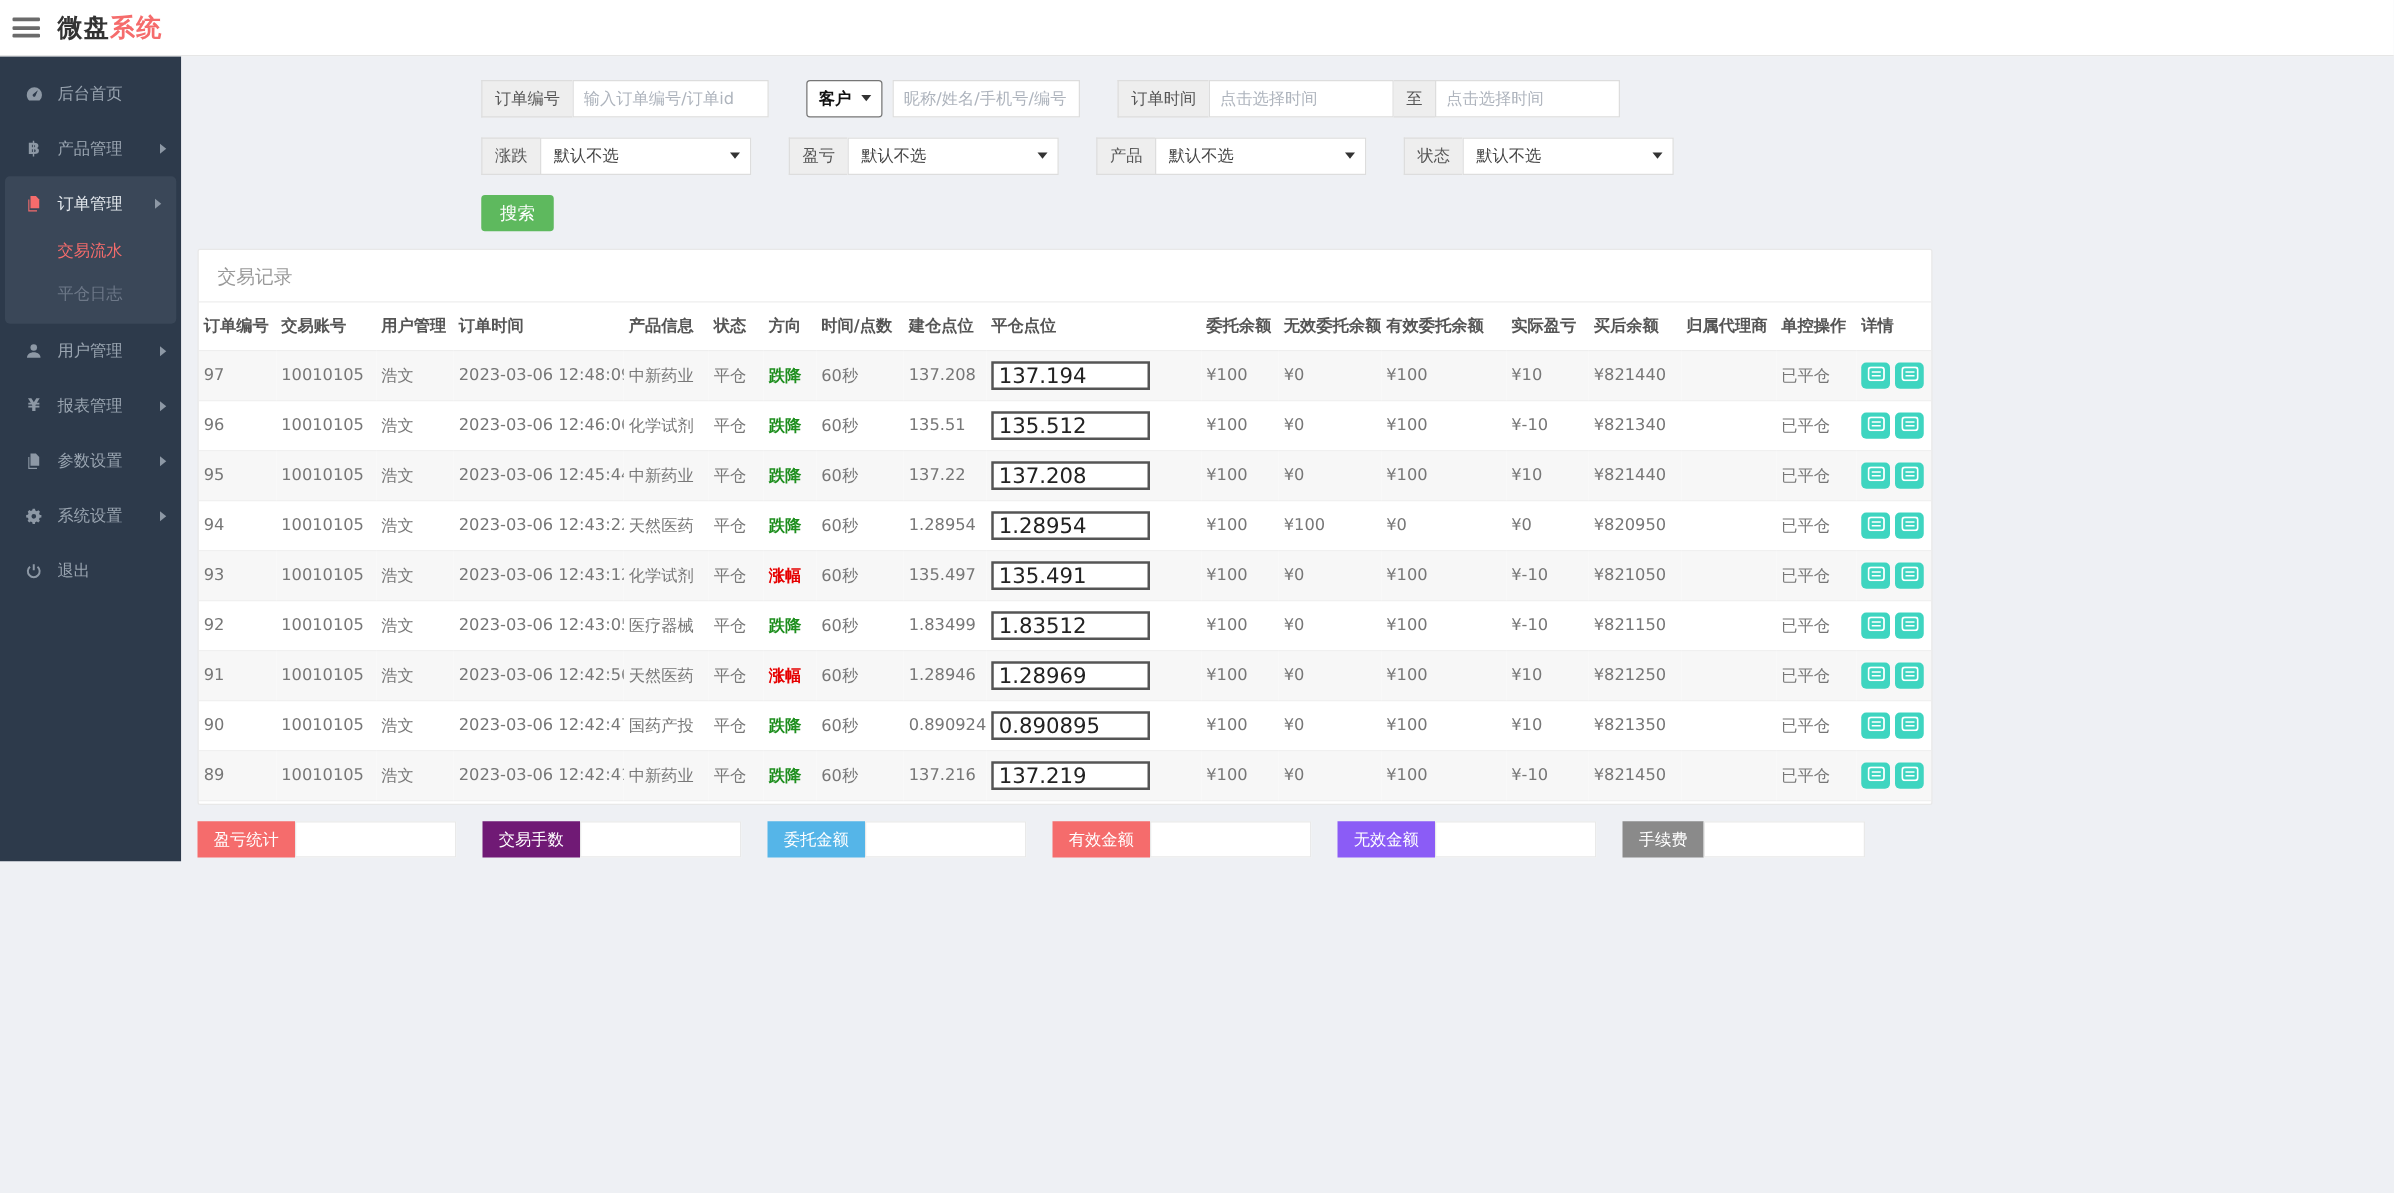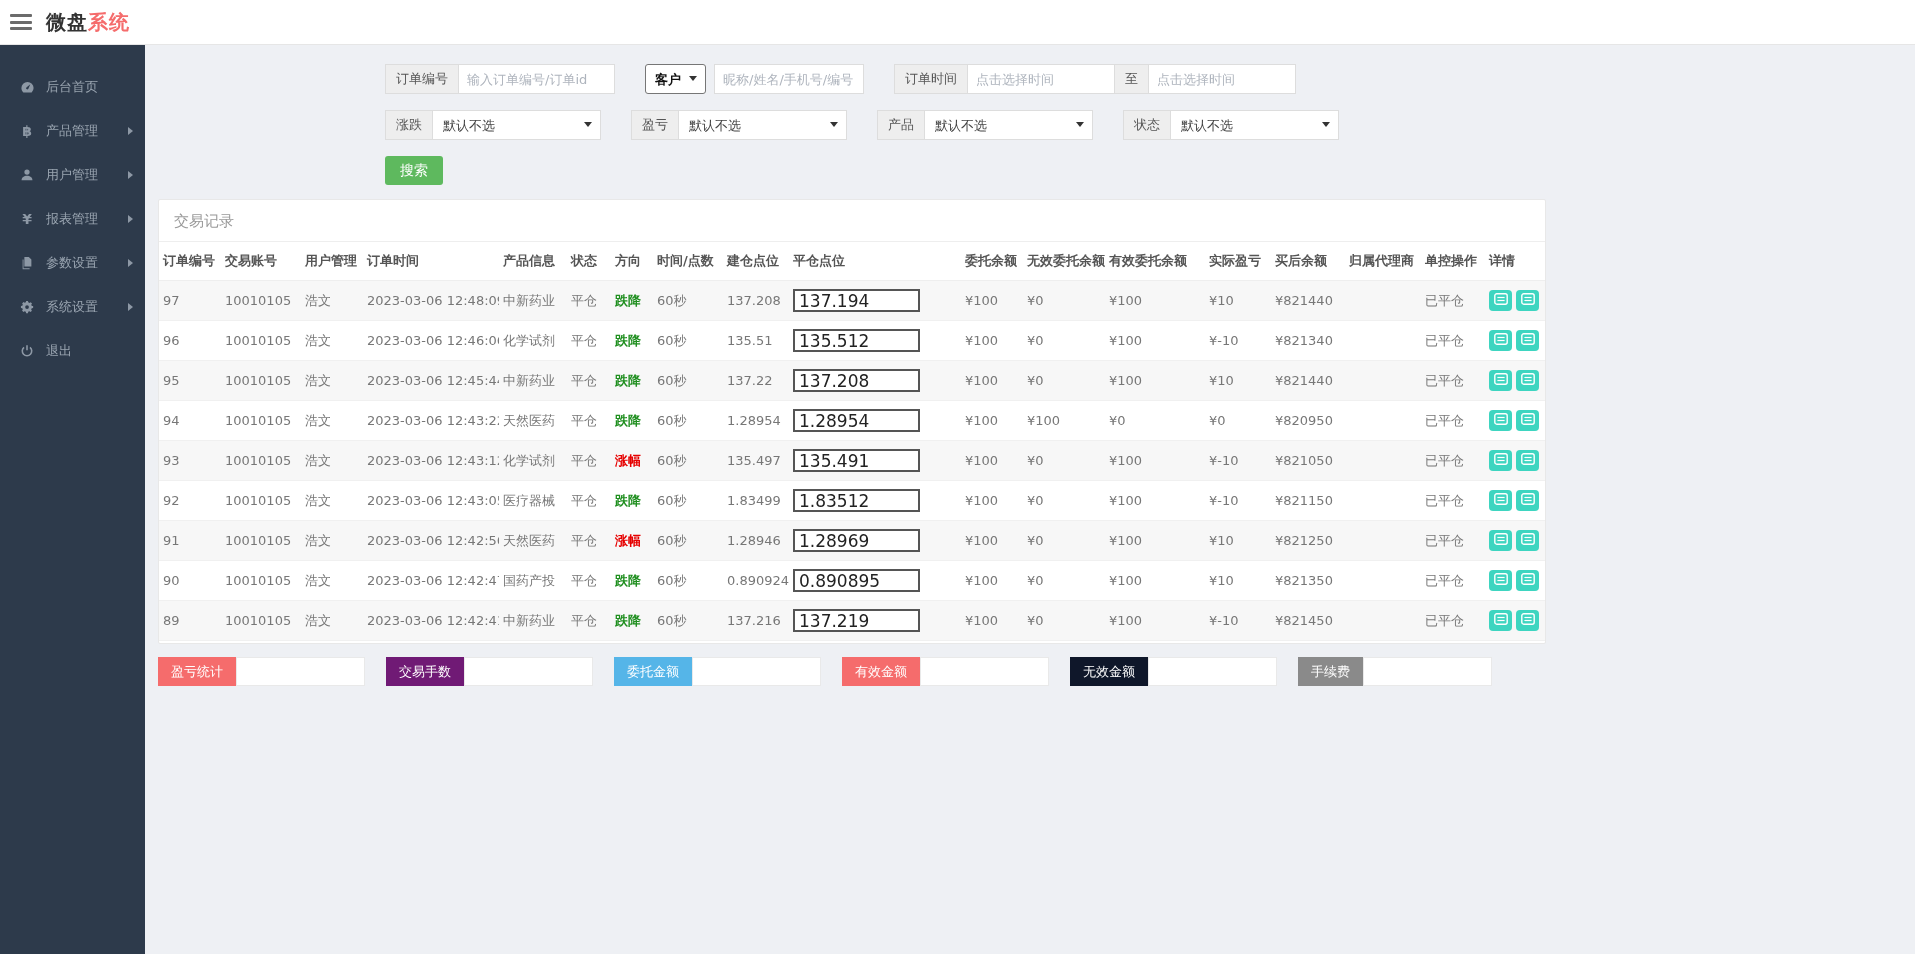--- a/index.html
+++ b/index.html
@@ -7,21 +7,21 @@
 
   
   .topbar { position:absolute; left:0; top:0; width:100%; height:45px; background:#fff; border-bottom:1px solid #e6e6e6; display:flex; align-items:center; padding-left:10px; z-index:5; }
   .hamburger { width:22px; height:16px; display:flex; flex-direction:column; justify-content:space-between; cursor:pointer; margin-right:14px; }
   .hamburger span { display:block; height:3px; background:#6b6b6b; border-radius:1px; }
   .brand { font-size:20px; font-weight:bold; letter-spacing:1px; }
   .brand .dark { color:#333; }
   .brand .red { color:#f56c6c; }
 
   
-  .sidebar { position:absolute; left:0; top:45px; width:145px; height:909px; background:#2d3a4b; padding-top:20px; }
+  .sidebar { position:absolute; left:0; top:45px; width:145px; height:644px; background:#2d3a4b; padding-top:8px; }
   .side-item { display:flex; align-items:center; height:44px; padding:0 12px 0 16px; color:#9aa5b1; font-size:13px; cursor:pointer; }
   .side-item .s-icon { width:22px; display:inline-flex; justify-content:center; margin-right:8px; color:#8d98a5; font-size:14px; }
   .side-item .s-label { flex:1; }
   .side-item .s-arrow { width:0; height:0; border-left:5px solid #8d98a5; border-top:4px solid transparent; border-bottom:4px solid transparent; }
   .active-wrap { background:#3a4758; border-radius:4px; margin:0 4px; padding-bottom:6px; }
   .active-wrap .side-item { padding-left:12px; color:#e4e9ee; }
   .active-wrap .side-item .s-icon { color:#f56c6c; }
   .side-sub { height:34px; line-height:34px; padding-left:42px; font-size:13px; color:#6d7888; cursor:pointer; }
   .side-sub.current { color:#f56c6c; }
 
@@ -89,20 +89,34 @@
         </svg>
       </span>
       <span class="s-label">后台首页</span>
     </div>
     <div class="side-item">
       <span class="s-icon">
         <span style="font-weight:bold;font-size:14px">฿</span>
       </span>
       <span class="s-label">产品管理</span>
       <span class="s-arrow"></span>
+    </div>
+    <div class="active-wrap">
+      <div class="side-item">
+        <span class="s-icon">
+          <svg width="14" height="14" viewBox="0 0 16 16">
+            <path fill="currentColor" d="M5 1h5l3 3v8H5z"></path>
+            <path fill="currentColor" d="M3 4h1v10h7v1H3z"></path>
+          </svg>
+        </span>
+        <span class="s-label">订单管理</span>
+        <span class="s-arrow"></span>
+      </div>
+      <div class="side-sub current">交易流水</div>
+      <div class="side-sub">平仓日志</div>
     </div>
     <div class="side-item">
       <span class="s-icon">
         <svg width="14" height="14" viewBox="0 0 16 16">
           <circle cx="8" cy="4.6" r="3" fill="currentColor"></circle>
           <path fill="currentColor" d="M1.8 14c0-3.1 2.8-5.1 6.2-5.1s6.2 2 6.2 5.1z"></path>
         </svg>
       </span>
       <span class="s-label">用户管理</span>
       <span class="s-arrow"></span>
@@ -541,21 +555,21 @@
       </div>
       <div class="stat-group">
         <button class="stat-btn" style="background:#55b5e8">委托金额</button>
         <input class="stat-input" value="" style="">
       </div>
       <div class="stat-group">
         <button class="stat-btn" style="background:#f56c6c">有效金额</button>
         <input class="stat-input" value="" style="">
       </div>
       <div class="stat-group">
-        <button class="stat-btn" style="background:#0f172a">无效金额</button>
+        <button class="stat-btn" style="background:#8b5cf6">无效金额</button>
         <input class="stat-input" value="" style="">
       </div>
       <div class="stat-group">
         <button class="stat-btn" style="background:#8a8a8a">手续费</button>
         <input class="stat-input" value="" style="">
       </div>
     </div>
 
 </div>
 

